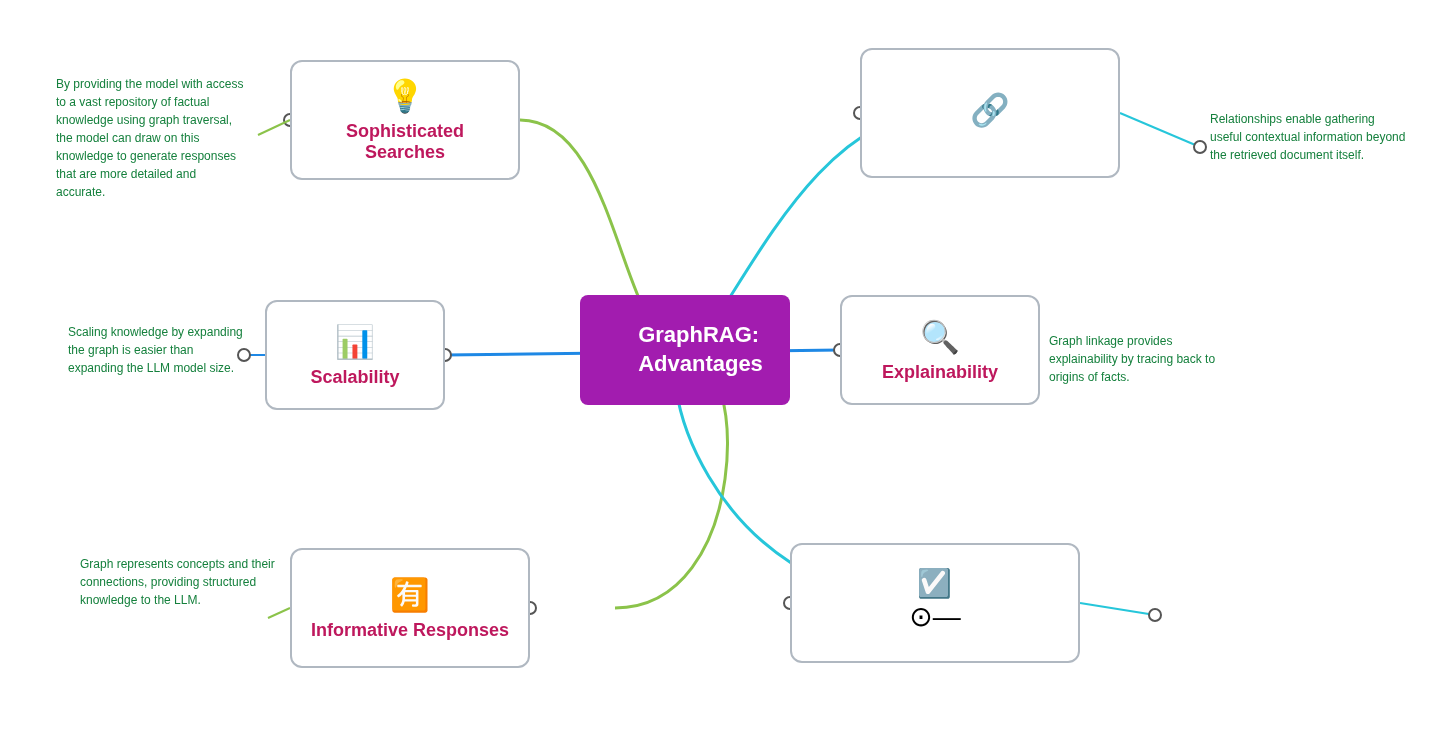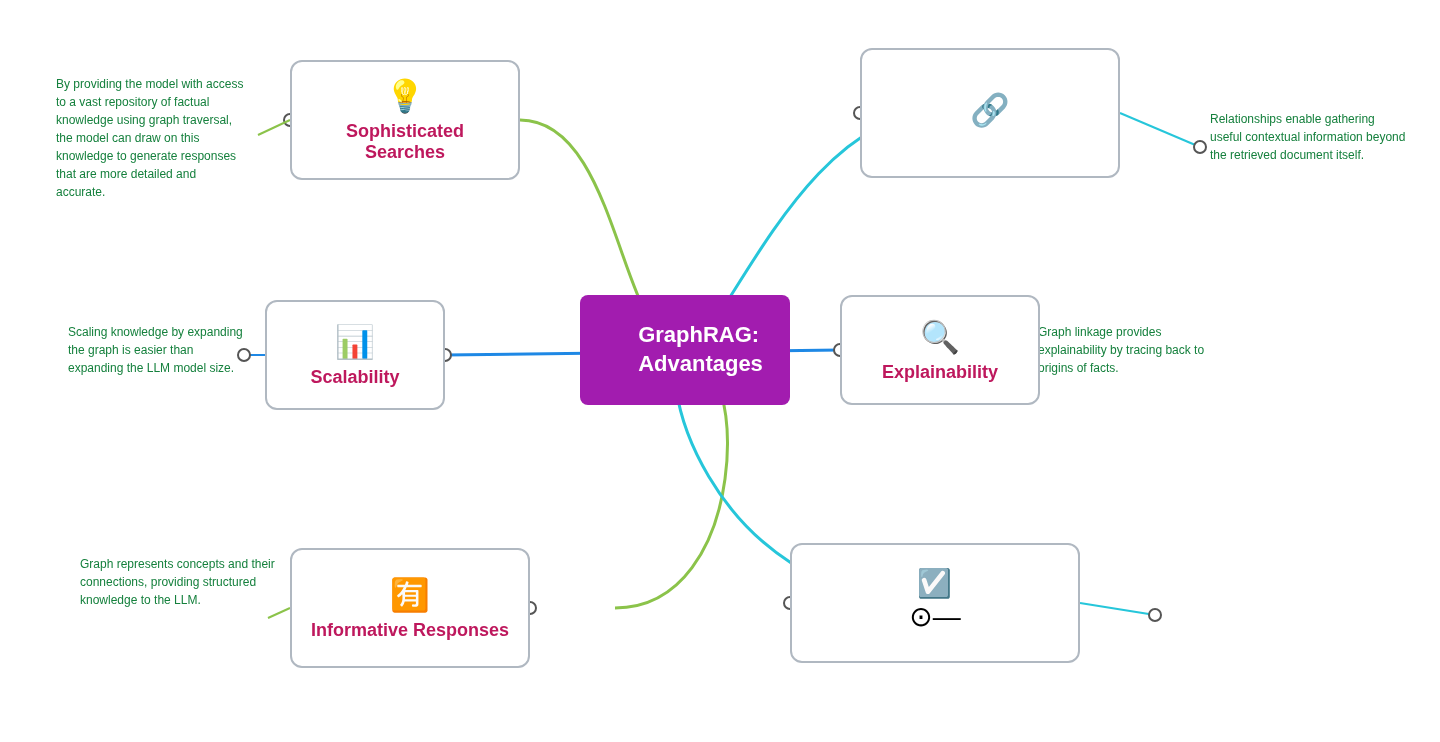--- a/index.html
+++ b/index.html
@@ -140,22 +140,23 @@
     }
 
     .desc-scalability {
       left: 68px;
       top: 323px;
       max-width: 175px;
     }
 
     .desc-explainability {
       left: 1038px;
-      top: 323px;
+      top: 332px;
       max-width: 180px;
+      padding-left: 11px;
     }
 
     .desc-informative {
       left: 80px;
       top: 555px;
       max-width: 195px;
     }
 
     .desc-accurate {
       left: 1164px;

